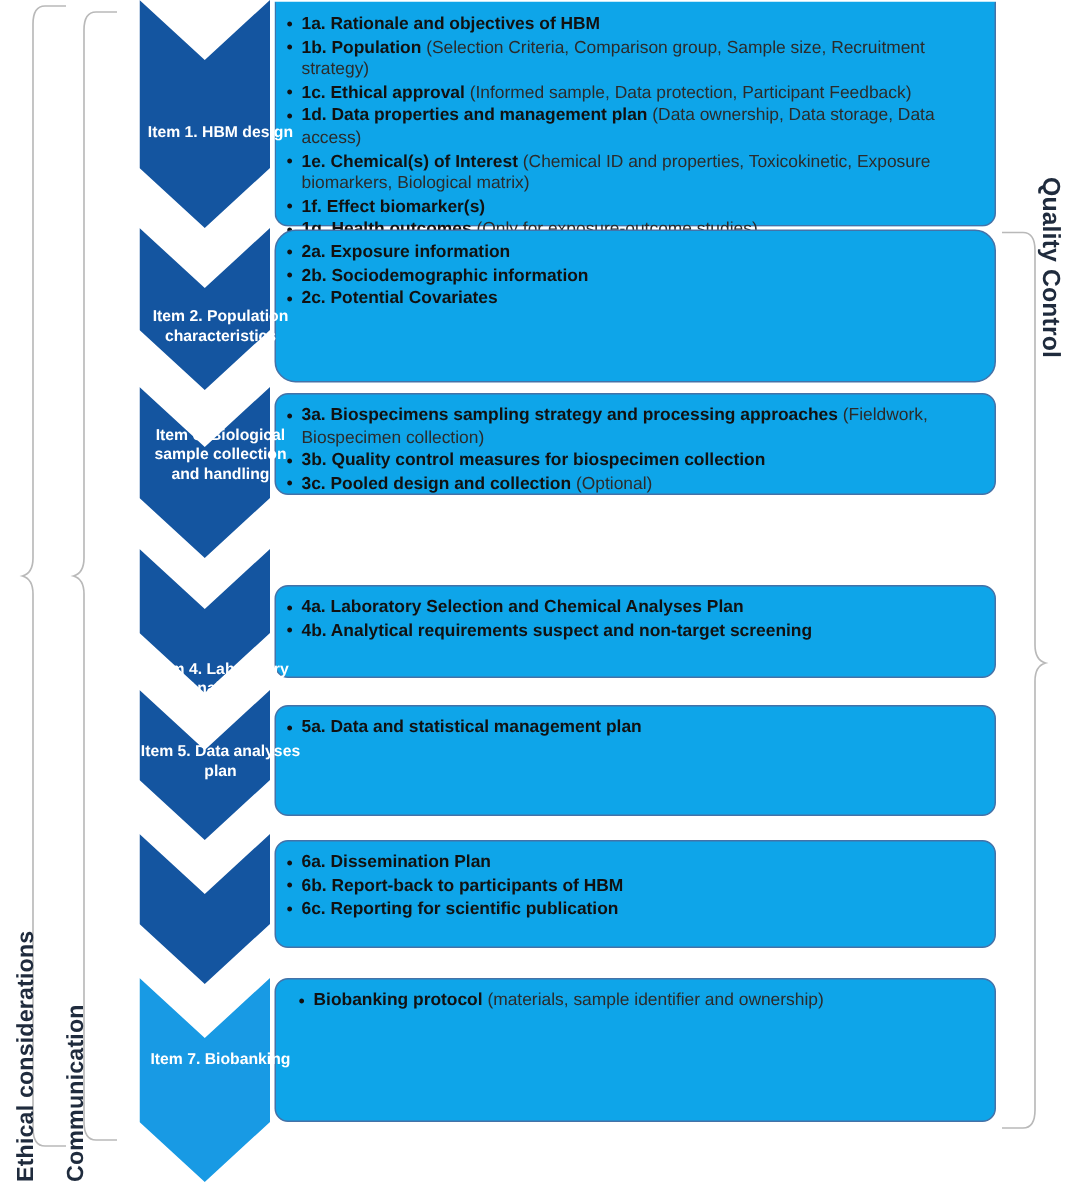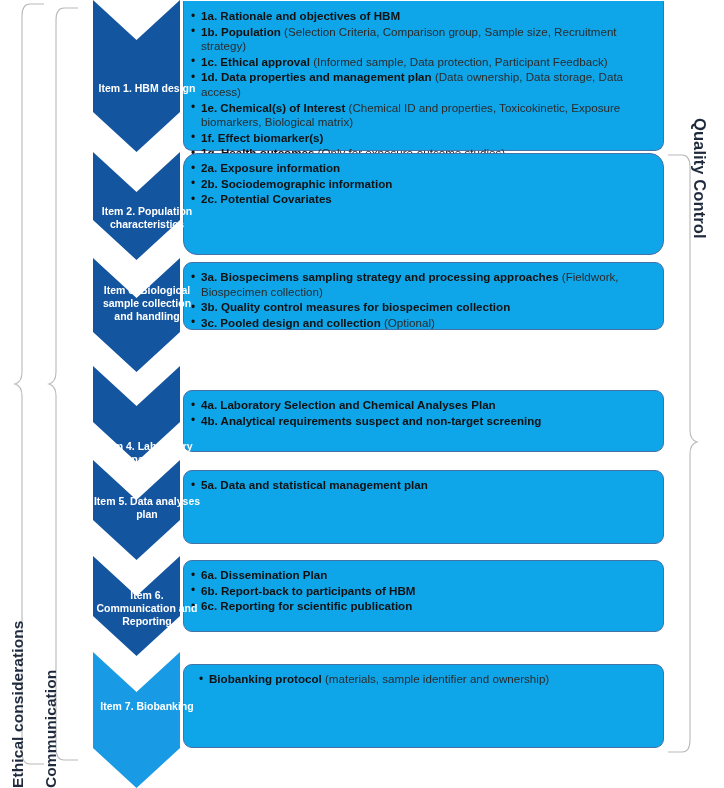--- a/index.html
+++ b/index.html
@@ -228,37 +228,36 @@
             <li><b>5a. Data and statistical management plan</b></li>
           </ul>
         </div>
       </div>
       <div class="row" style="top: 556px; height: 100px; width: 575px; z-index: 1;">
         <div class="chev" style="z-index: 3;">
           <svg width="87" height="100" viewBox="0 0 87 100">
             <polygon points="0,0 43.5,40 87,0 87,60 43.5,100 0,60" fill="#1455a0"></polygon>
           </svg>
         </div>
-        <div class="chev-label" style="top: 33px;">Item 6. Communication and Reporting</div>
         <div class="box" style="top: 4px; height: 72px;">
           <ul class="bullets">
             <li><b>6a. Dissemination Plan</b></li>
             <li><b>6b. Report-back to participants of HBM</b></li>
             <li><b>6c. Reporting for scientific publication</b></li>
           </ul>
         </div>
       </div>
       <div class="row" style="top: 652px; height: 136px; width: 575px; z-index: 1;">
         <div class="chev" style="z-index: 3;">
           <svg width="87" height="136" viewBox="0 0 87 136">
             <polygon points="0,0 43.5,40 87,0 87,96 43.5,136 0,96" fill="#189ae4"></polygon>
           </svg>
         </div>
         <div class="chev-label" style="top: 48px;">Item 7. Biobanking</div>
-        <div class="box" style="top: 12px; height: 84px; padding-left: 14px;">
+        <div class="box" style="top: 0; height: 96px; padding-left: 14px;">
           <ul class="bullets">
             <li><b>Biobanking protocol</b><span class="paren"> (materials, sample identifier and ownership)</span></li>
           </ul>
         </div>
       </div>
     </div>
 
 </div>
 
 </body></html>

